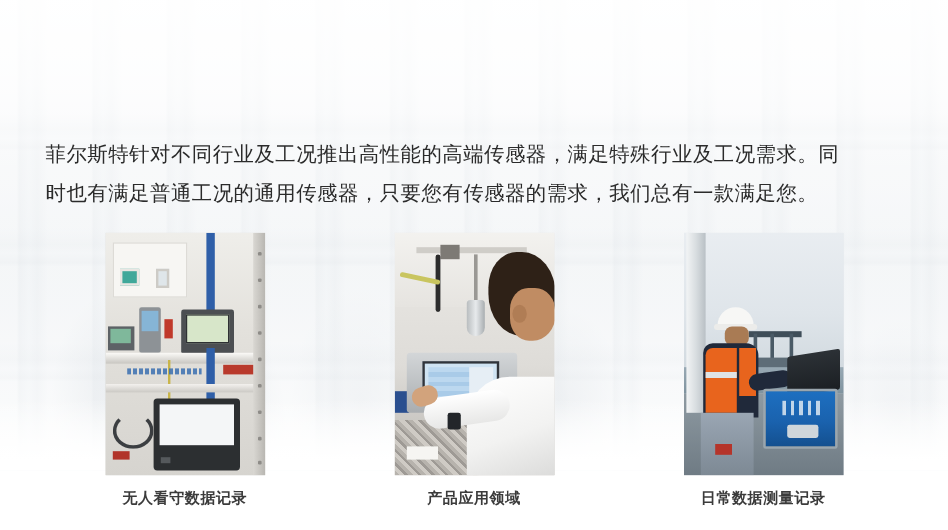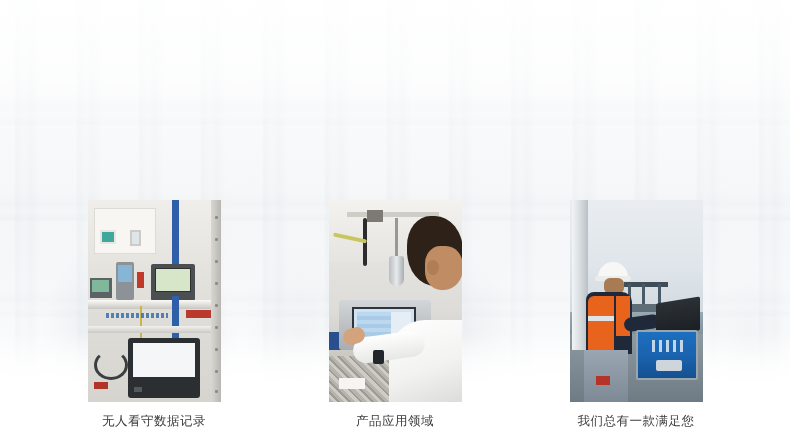--- a/index.html
+++ b/index.html
@@ -115,22 +115,23 @@
 
   
   .gallery {
     position:absolute;
     left:0; top:194px;
     width:790px;
     height:240px;
     z-index:6;
     display:flex;
     justify-content:center;
-    align-items:center;
+    align-items:flex-start;
     gap:108px;
+    font-weight:bold;
   }
   .card { width:133px; }
   .photo {
     width:133px; height:202px;
     overflow:hidden;
     position:relative;
     background:#cfd4d7;
   }
   .caption {
     margin-top:11px;
@@ -278,20 +279,24 @@
     <div class="bg-pipes"></div>
     <div class="bg-pipes2"></div>
     <div class="bg-tanks"></div>
     <div class="bg-wash"></div>
     <div class="bg-bottom-fade"></div>
   </div>
 
   <div class="bottom-plate"></div>
 
 
+  <div class="intro">
+    <span class="ln">菲尔斯特针对不同行业及工况推出高性能的高端传感器，满足特殊行业及工况需求。同</span>
+    <span class="ln">时也有满足普通工况的通用传感器，只要您有传感器的需求，我们总有一款满足您。</span>
+  </div>
 
   <div class="gallery">
 
     <div class="card">
       <div class="photo p1">
         <div class="wall"></div>
         <div class="poster"></div>
         <div class="scr-a"></div>
         <div class="scr-b"></div>
         <div class="bluepipe"></div>
@@ -381,17 +386,17 @@
         <div class="stripe"></div>
         <div class="arm3"></div>
         <div class="lid"></div>
         <div class="case">
             <div class="logo"></div>
             <div class="latch"></div>
           </div>
         <div class="legs"></div>
         <div class="redspot"></div>
       </div>
-      <div class="caption">我们总有一款满足您</div>
+      <div class="caption">日常数据测量记录</div>
     </div>
 
   </div>
 </div>
 
 </body></html>

